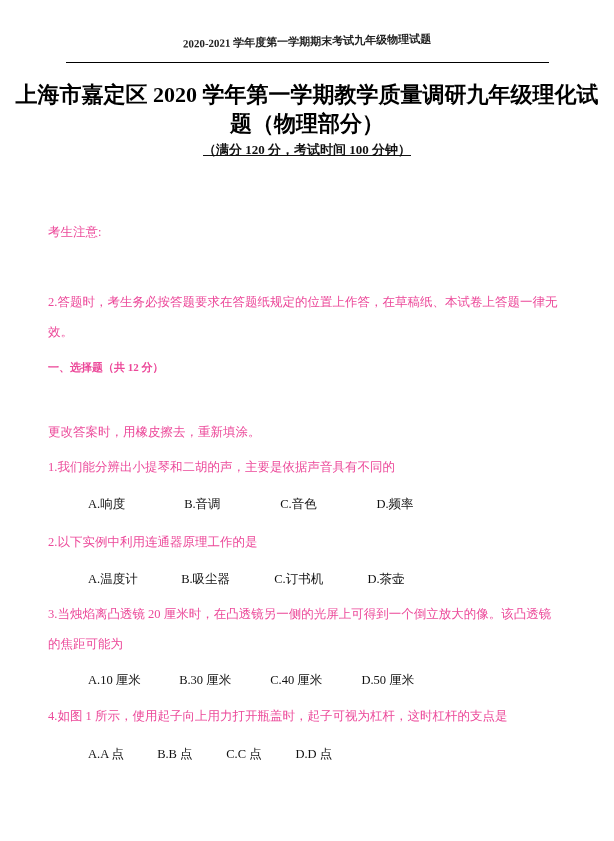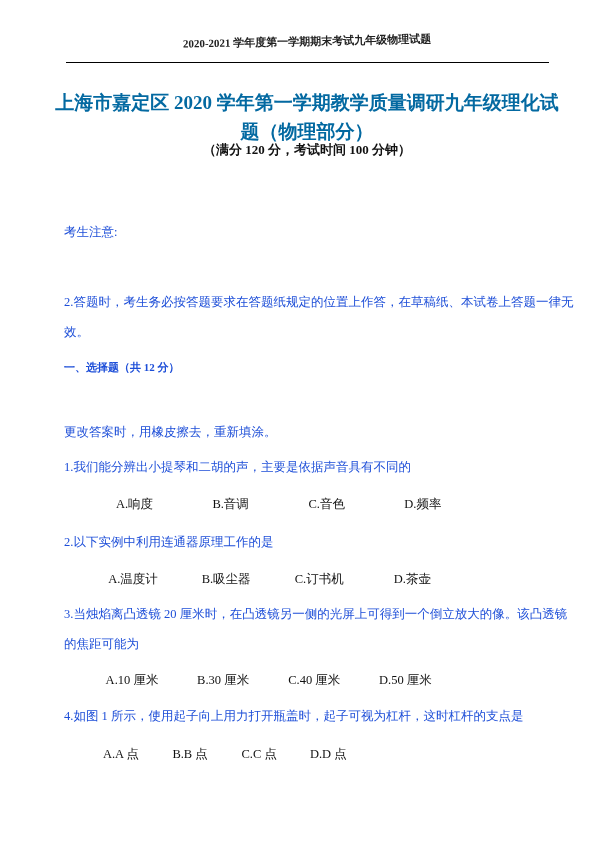--- a/index.html
+++ b/index.html
@@ -6,72 +6,73 @@
   .page{
     position:relative;
     width:614px;height:841px;
     background:#ffffff;
     overflow:hidden;
     font-family:"Liberation Serif","DejaVu Serif",serif;
     color:#111111;
   }
   .line{
     position:absolute;
-    left:64px;
+    left:48px;
     font-size:12.5px;
     line-height:17px;
     white-space:nowrap;
-    color:#1d4ed8;
+    color:#ec4899;
   }
   .centered{
     position:absolute;
     left:0;width:614px;
     text-align:center;
     white-space:nowrap;
   }
   .header-note{
     top:34px;
     font-size:11px;
     font-weight:bold;
     transform:rotate(-1.2deg);
     color:#222222;
   }
   .header-rule{
     position:absolute;
     top:62px;left:66px;width:483px;
     height:1.4px;background:#000000;
   }
   .doc-title{
-    top:88px;
-    color:#0369a1;
+    top:80px;
+    color:#000000;
     font-weight:bold;
-    font-size:19px;
+    font-size:22px;
     line-height:29px;
     white-space:nowrap;
   }
   .subtitle{
     top:141px;
     font-size:13px;
     font-weight:bold;
+    text-decoration:underline;
   }
   .part-heading{
     top:174px;
     font-size:17px;
     font-weight:bold;
   }
   .bold{font-weight:bold;}
   .sec-heading{font-size:11px;}
   .options{
     position:absolute;
     left:88px;
     font-size:12.5px;
     line-height:17px;
     white-space:nowrap;
   }
-  .options span{display:inline-block;white-space:nowrap;text-align:center;}
+  .options span{display:inline-block;white-space:nowrap;}
   .options.w93 span{width:93px;}
   .options.w90 span{width:90px;}
   .options.w88 span{width:88px;}
   .options.w66 span{width:66px;}
 </style>
 </head>
 <body>
 
 <div class="page">
 

